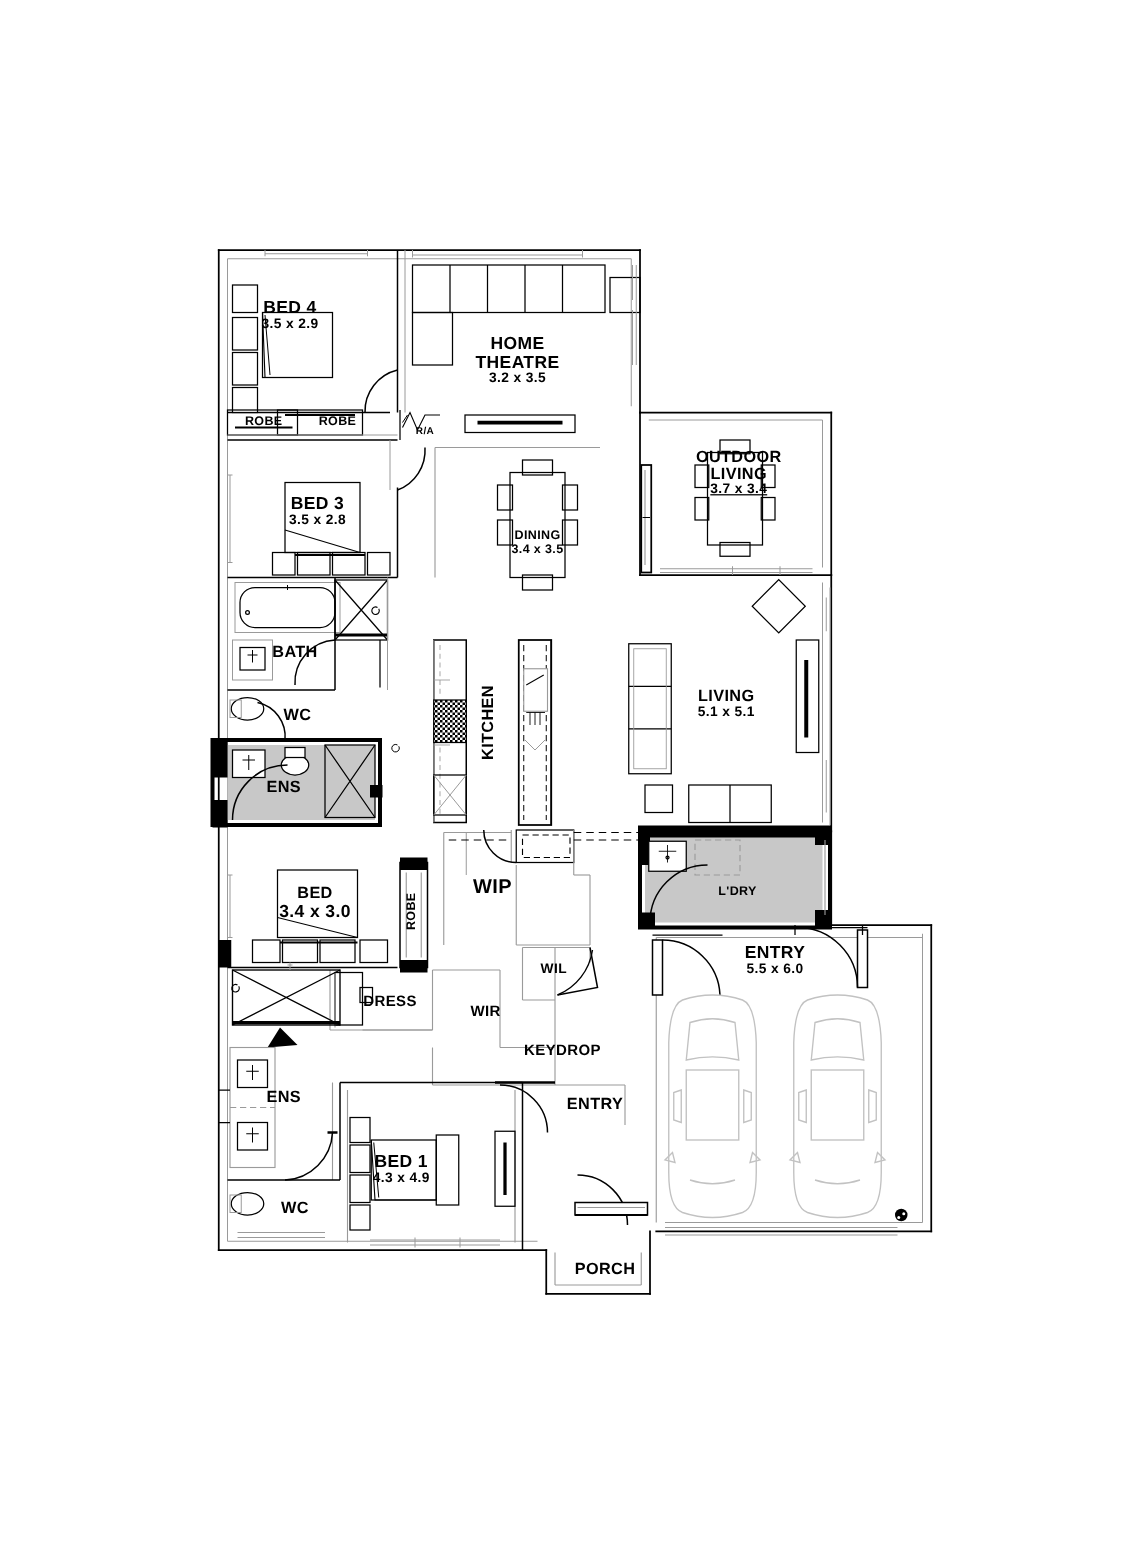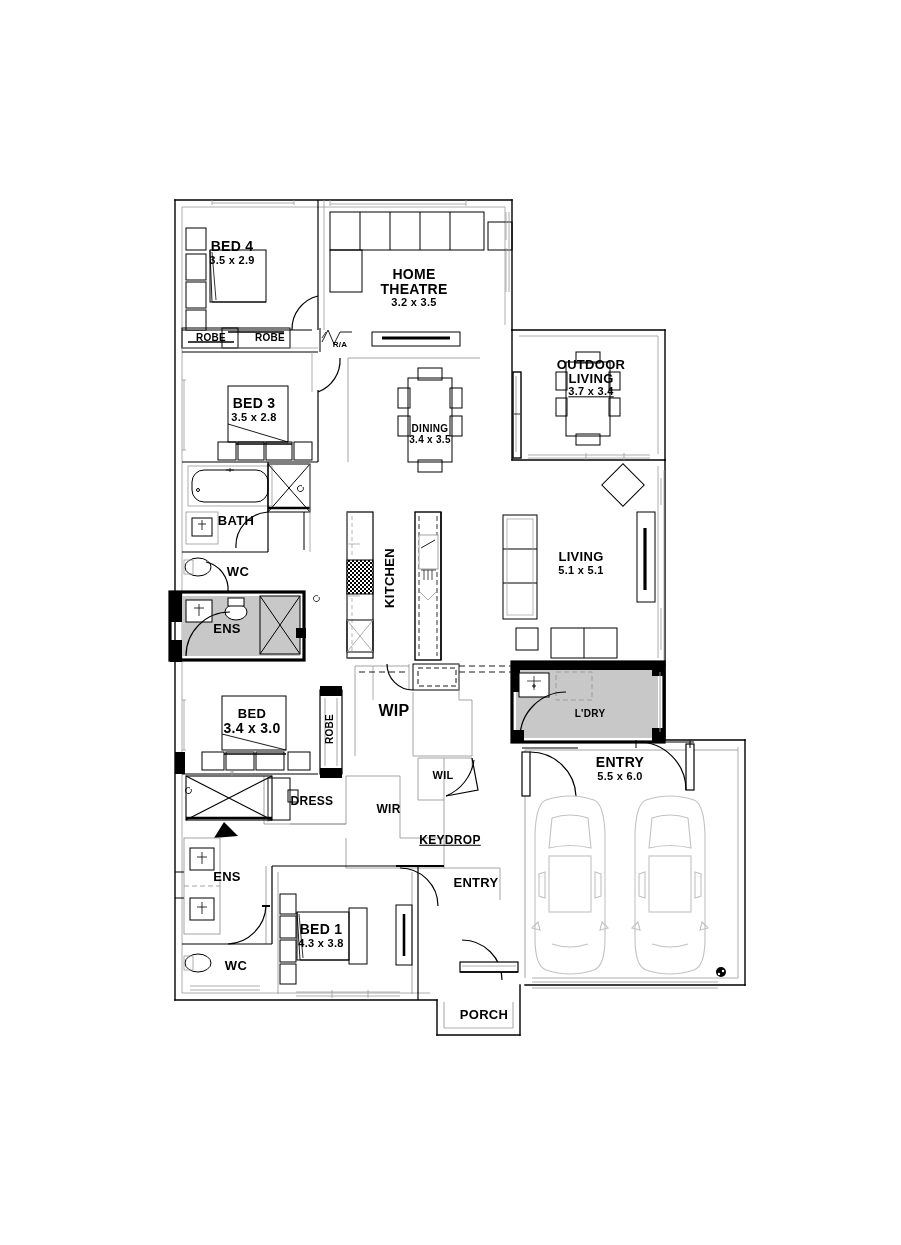--- a/index.html
+++ b/index.html
@@ -543,38 +543,38 @@
       </div>
       <div class="lbl" style="left: 312px; top: 801px; transform: translate(-50%, -50%);">
         <span class="nm" style="font-size: 12px;">DRESS</span>
       </div>
       <div class="lbl" style="left: 371px; top: 809px; transform: translate(-50%, -50%);">
         <span class="nm" style="font-size: 12px; margin-left: 35px;">WIR</span>
       </div>
       <div class="lbl" style="left: 443px; top: 776px; transform: translate(-50%, -50%);">
         <span class="nm" style="font-size: 11px;">WIL</span>
       </div>
-      <div class="lbl" style="left: 450px; top: 840px; transform: translate(-50%, -50%); text-decoration: underline;">
+      <div class="lbl" style="left: 450px; top: 840px; transform: translate(-50%, -50%);">
         <span class="nm" style="font-size: 12px;">KEYDROP</span>
       </div>
       <div class="lbl" style="left: 476px; top: 883px; transform: translate(-50%, -50%);">
         <span class="nm" style="font-size: 13px;">ENTRY</span>
       </div>
       <div class="lbl" style="left: 620px; top: 768px; transform: translate(-50%, -50%);">
         <span class="nm" style="font-size: 14px;">ENTRY</span>
         <span class="dim" style="font-size: 11px;">5.5 x 6.0</span>
       </div>
       <div class="lbl" style="left: 227px; top: 877px; transform: translate(-50%, -50%);">
         <span class="nm" style="font-size: 13px;">ENS</span>
       </div>
       <div class="lbl" style="left: 236px; top: 966px; transform: translate(-50%, -50%);">
         <span class="nm" style="font-size: 13px;">WC</span>
       </div>
       <div class="lbl" style="left: 321px; top: 935px; transform: translate(-50%, -50%);">
         <span class="nm" style="font-size: 14px;">BED 1</span>
-        <span class="dim" style="font-size: 11px;">4.3 x 3.8</span>
+        <span class="dim" style="font-size: 11px;">4.3 x 4.9</span>
       </div>
       <div class="lbl" style="left: 484px; top: 1015px; transform: translate(-50%, -50%);">
         <span class="nm" style="font-size: 13px;">PORCH</span>
       </div>
     </div>
 
 </div>
 
 </body></html>

